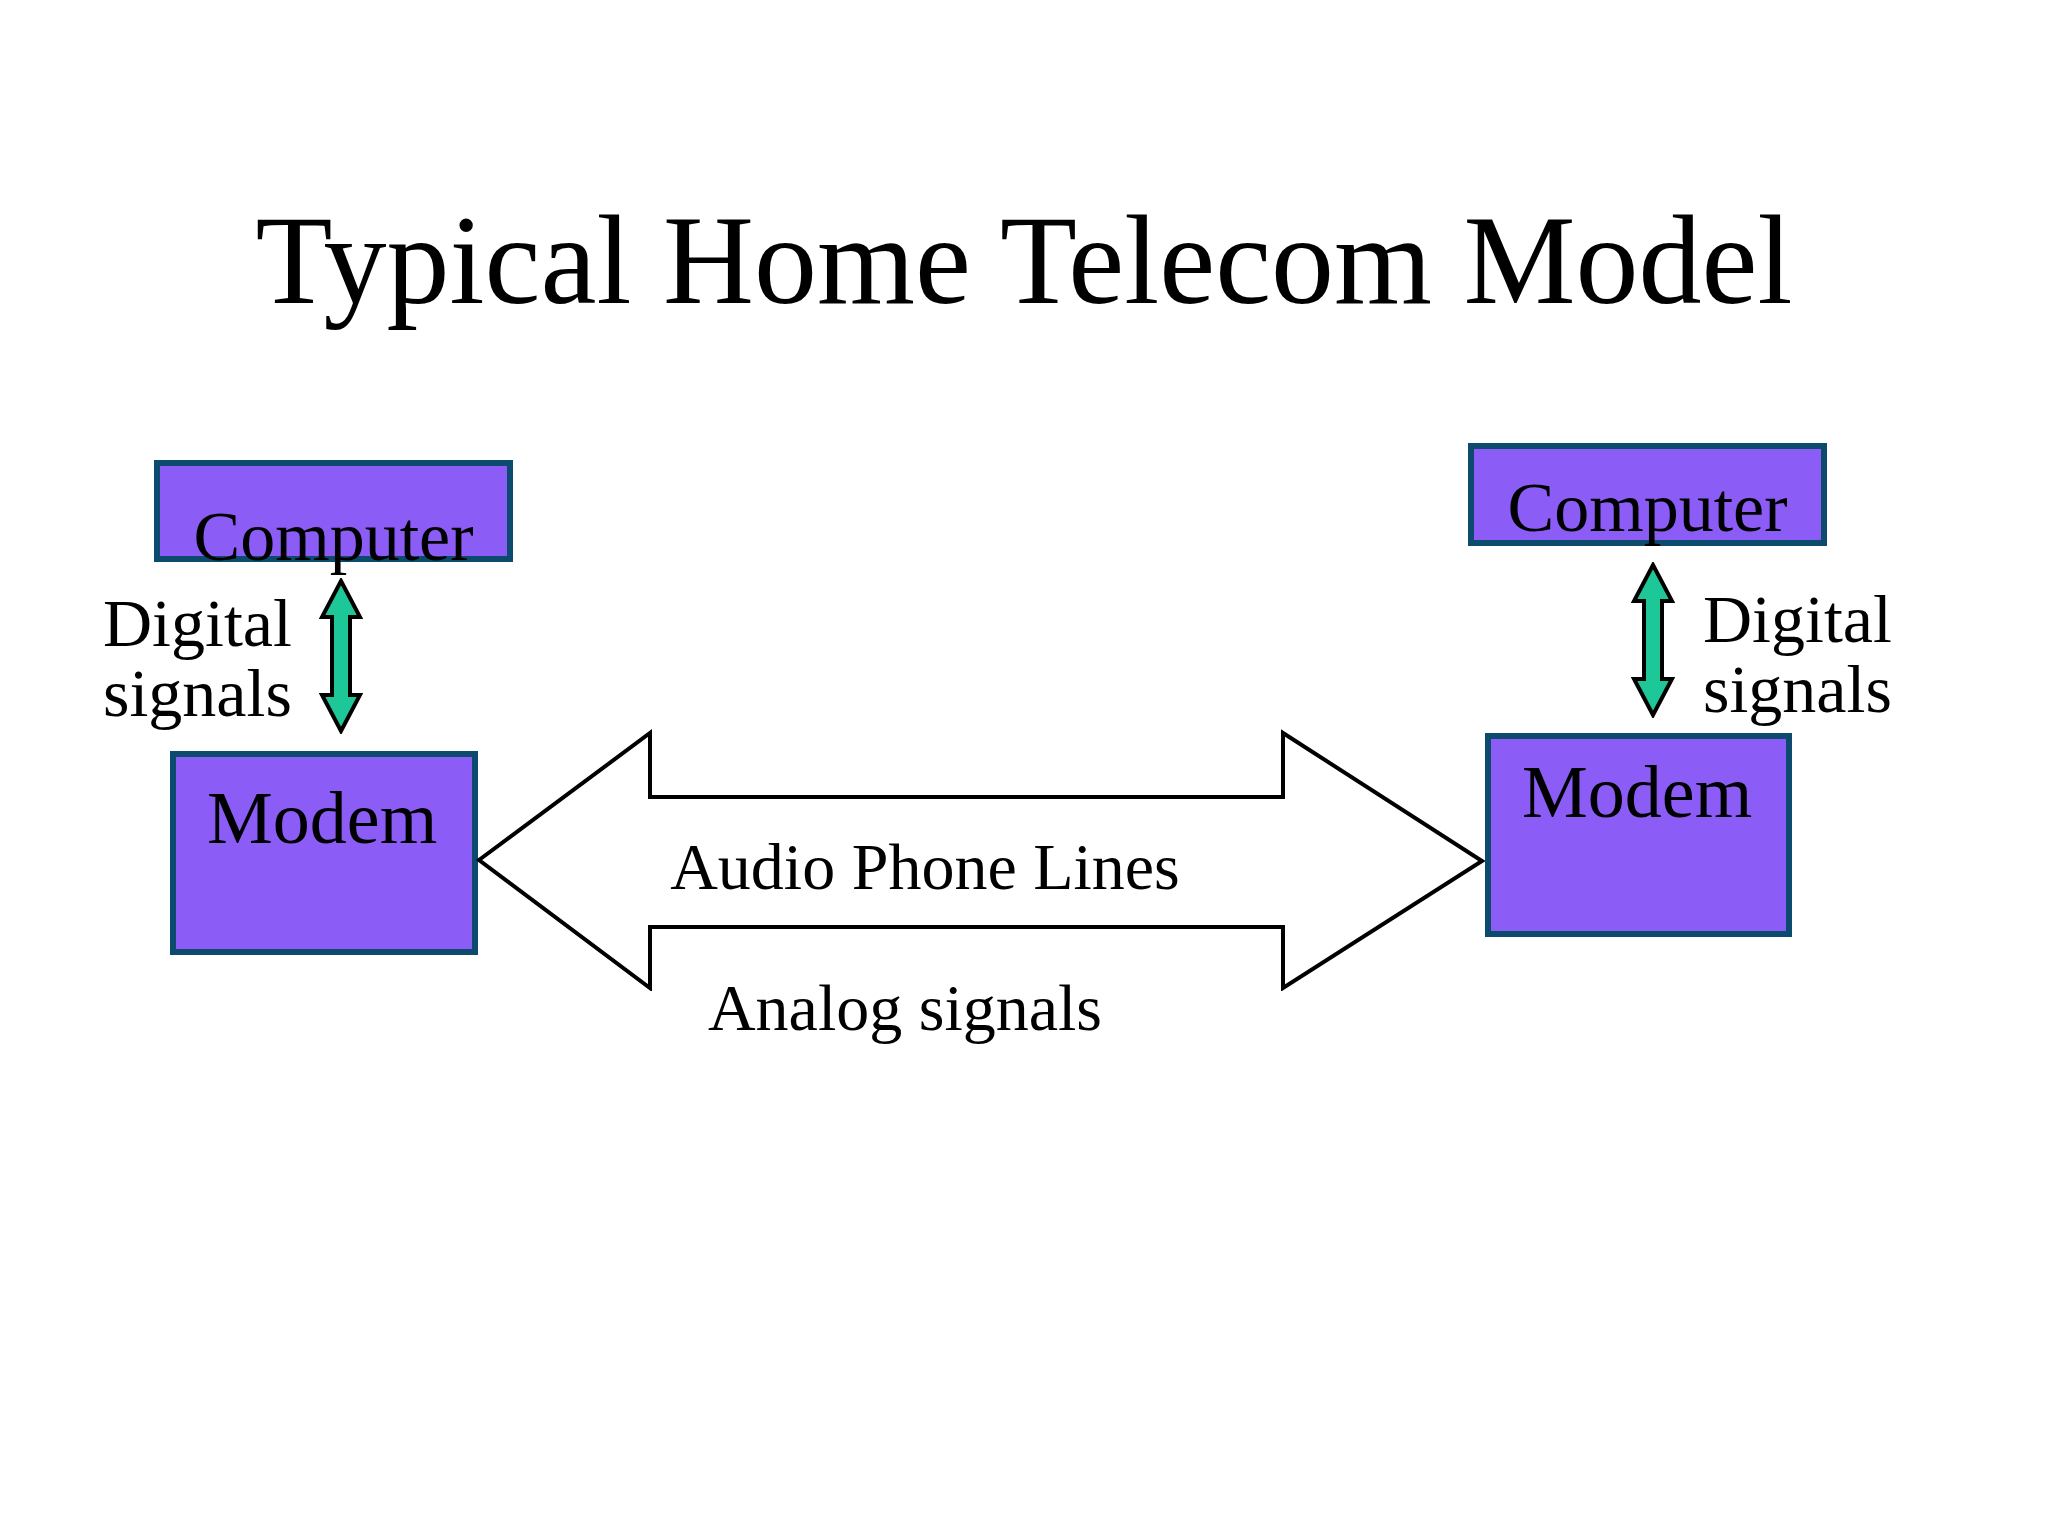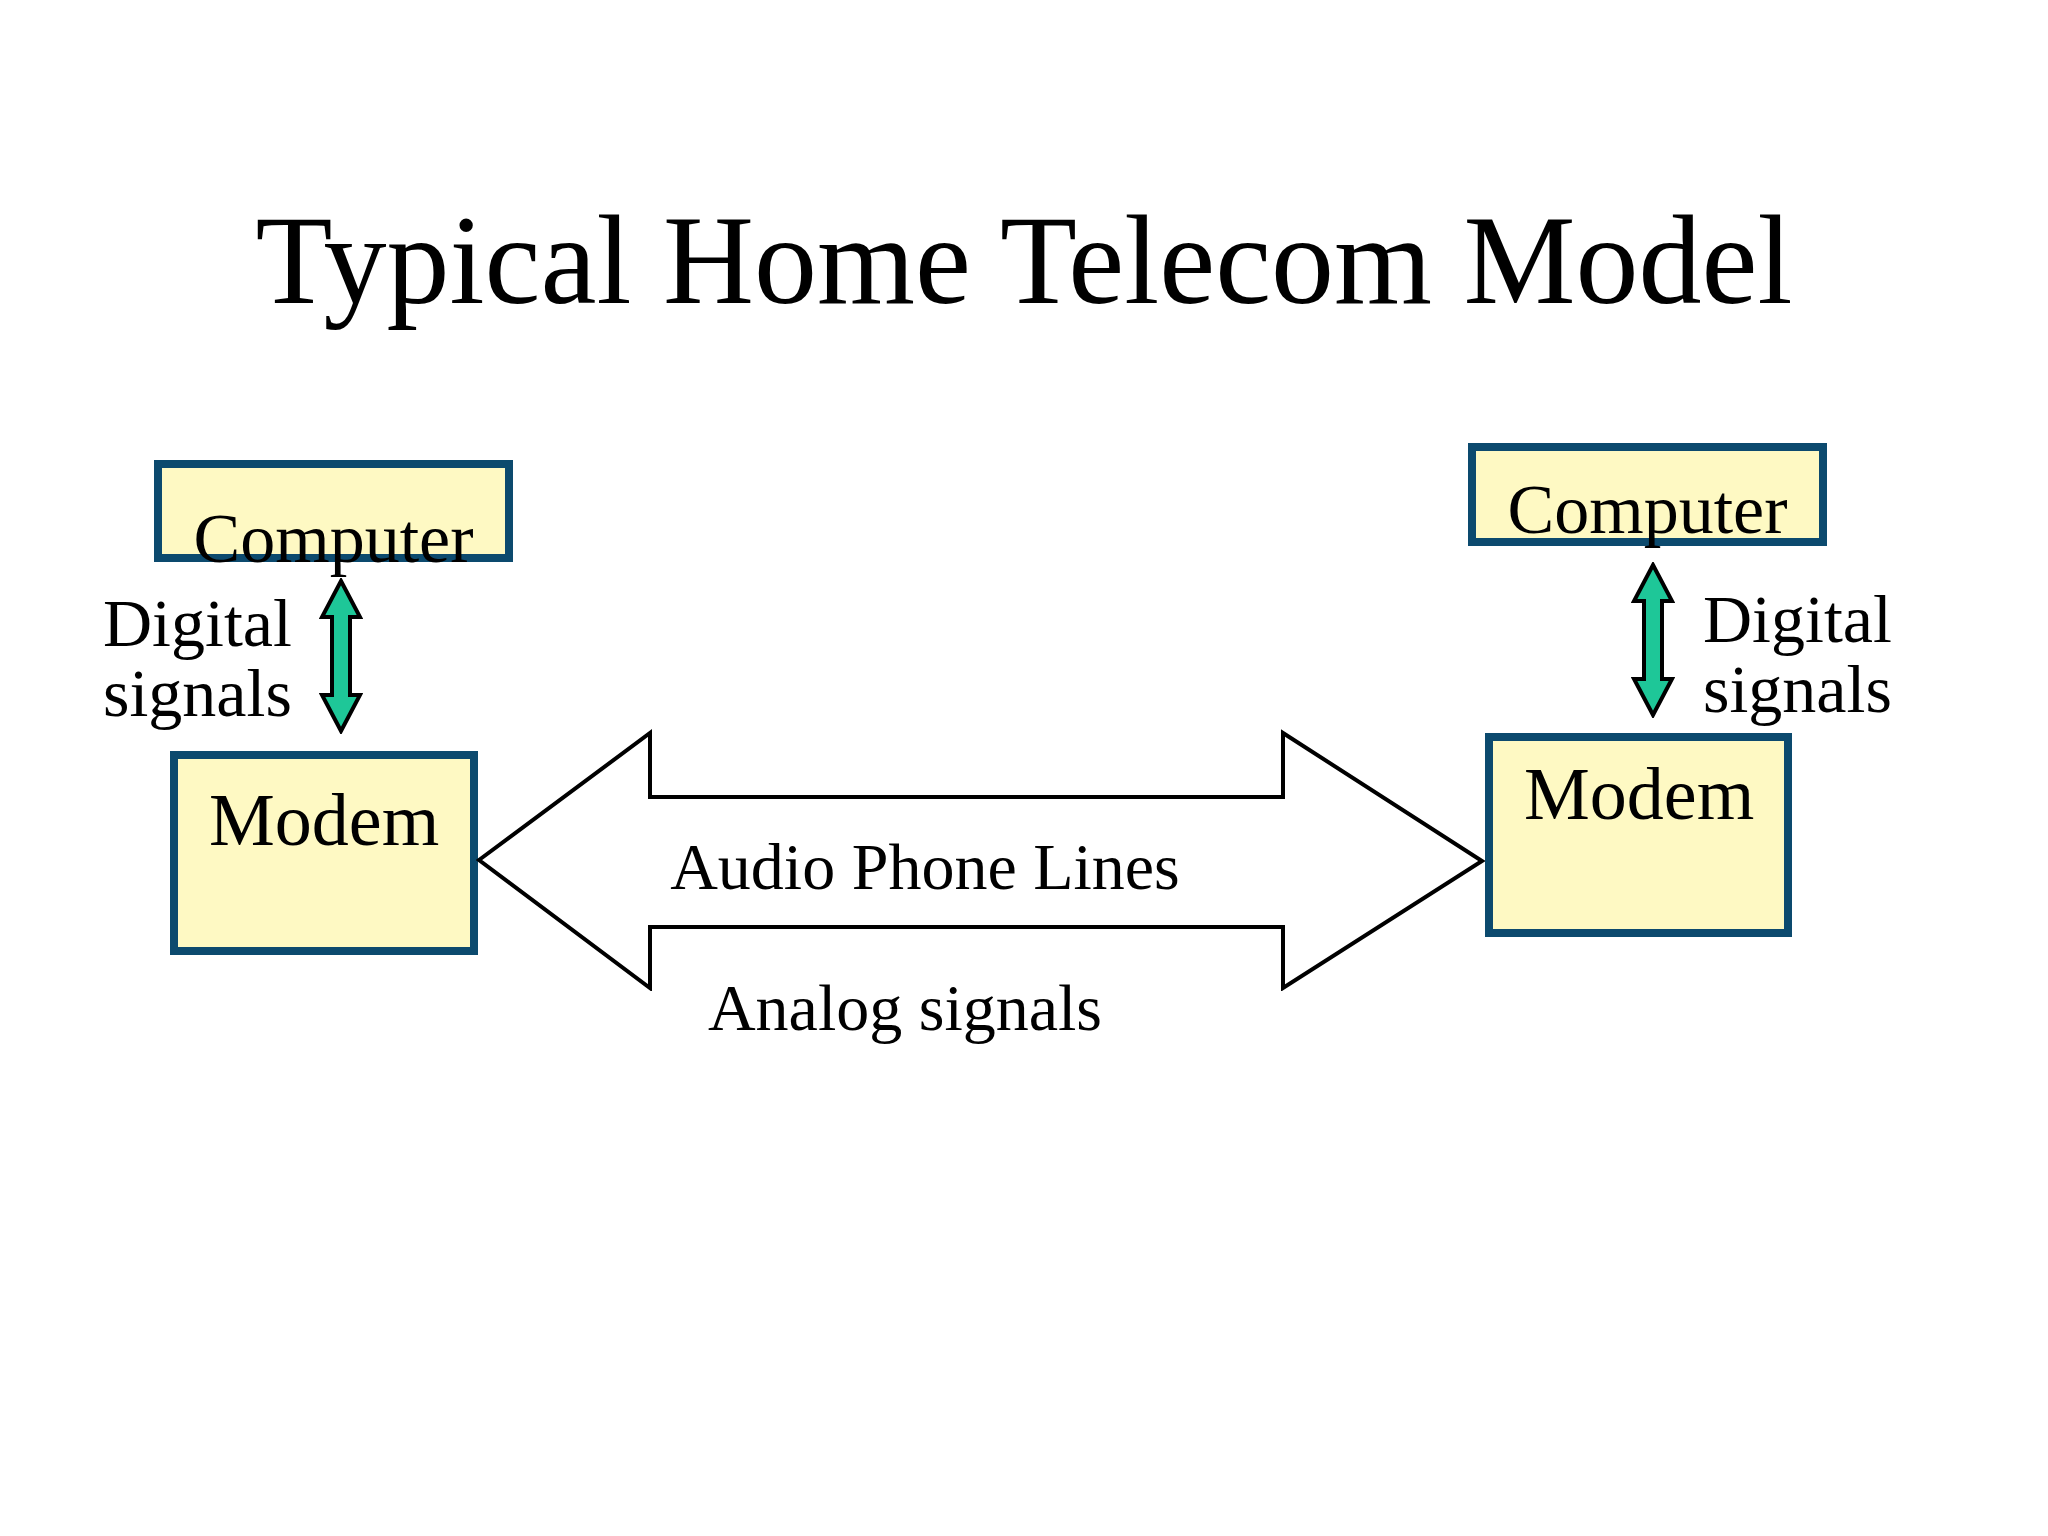--- a/index.html
+++ b/index.html
@@ -24,22 +24,22 @@
     top: 196px;
     width: 2048px;
     text-align: center;
     font-size: 126px;
     line-height: 130px;
     white-space: nowrap;
   }
 
   .box {
     position: absolute;
-    border: 8px solid #0c4a6e;
-    background: #fef9c3;
+    border: 6px solid #0c4a6e;
+    background: #8b5cf6;
     box-sizing: border-box;
     overflow: visible;
     text-decoration: underline;
   }
   .box-computer-left  { left: 154px;  top: 460px; width: 359px; height: 102px; }
   .box-computer-right { left: 1468px; top: 443px; width: 359px; height: 103px; }
   .box-modem-left     { left: 170px;  top: 751px; width: 308px; height: 204px; }
   .box-modem-right    { left: 1485px; top: 733px; width: 307px; height: 204px; }
 
   .box-label {

